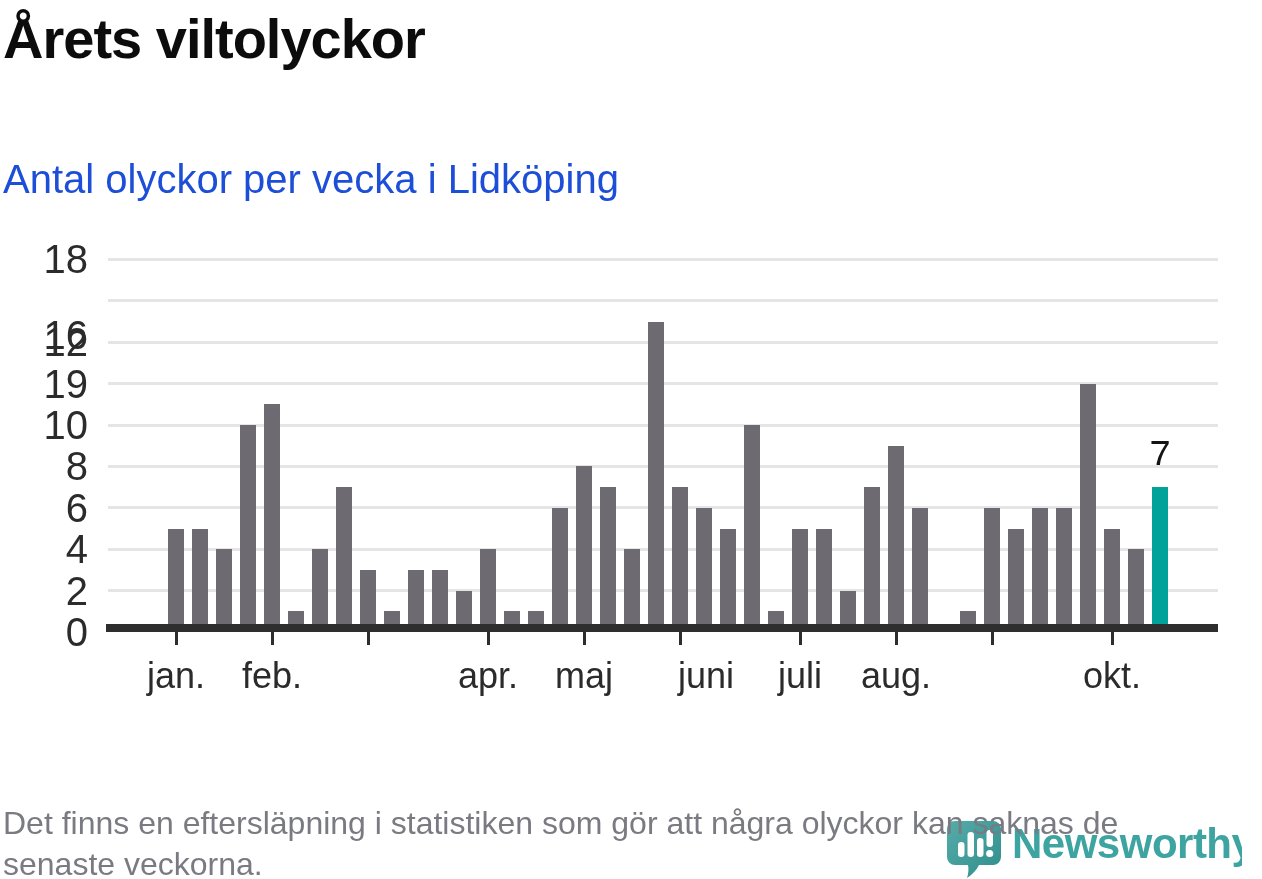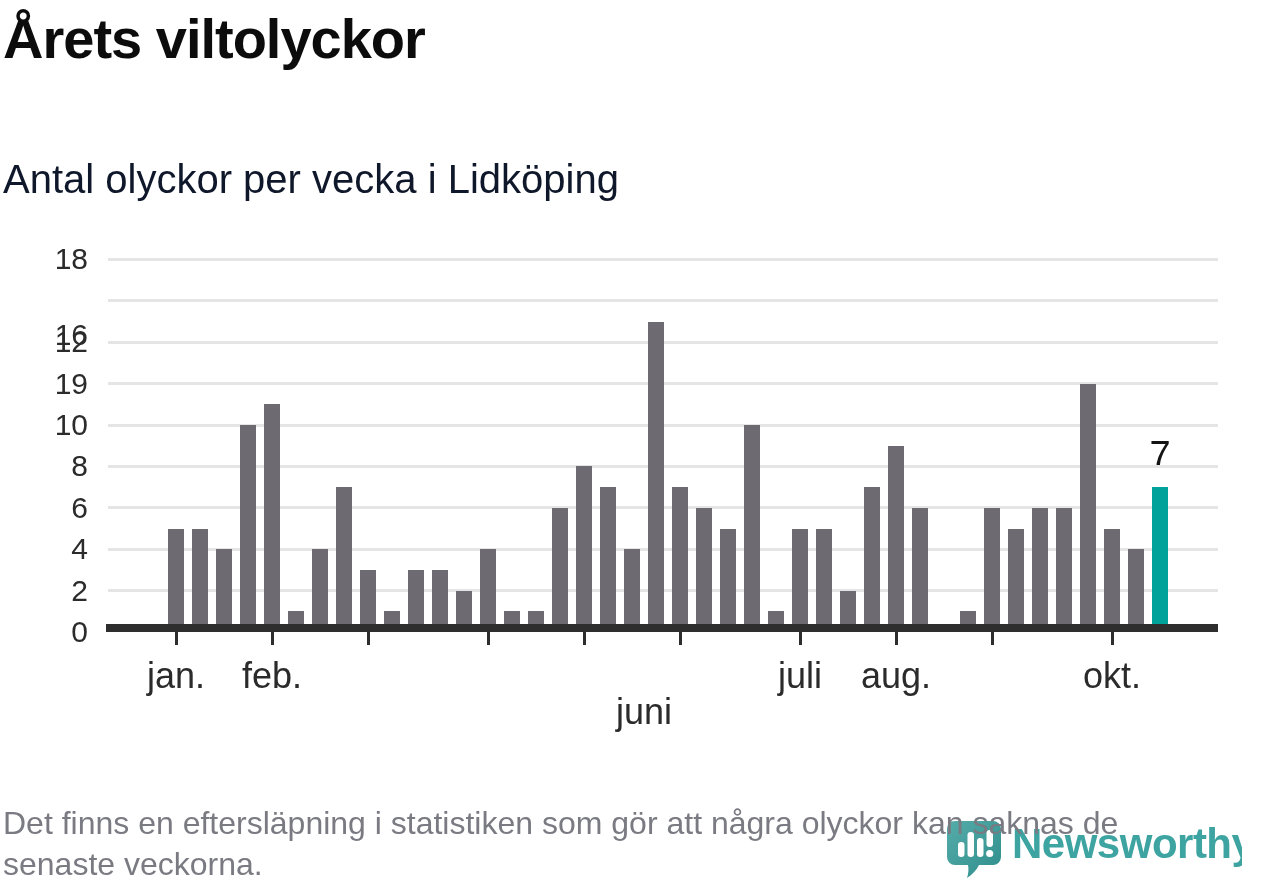--- a/index.html
+++ b/index.html
@@ -6,26 +6,26 @@
   .page{
     position:relative;width:1242px;height:879px;background:#ffffff;
     font-family:"Liberation Sans",sans-serif;overflow:hidden;
   }
   .title{
     position:absolute;left:3px;top:8px;font-size:56px;line-height:62px;
     font-weight:700;color:#0c0c0c;letter-spacing:-1px;white-space:nowrap;
   }
   .subtitle{
     position:absolute;left:3px;top:155px;font-size:40px;line-height:48px;
-    font-weight:400;color:#0f172a;white-space:nowrap;
+    font-weight:400;color:#1d4ed8;white-space:nowrap;
   }
   #chart-layer{position:absolute;left:0;top:0;width:100%;height:100%;}
   .gridline{position:absolute;left:108px;width:1110px;height:3px;background:#e5e5e5;}
   .ylab{
-    position:absolute;left:0;width:88px;text-align:right;font-size:30px;
+    position:absolute;left:0;width:88px;text-align:right;font-size:40px;
     line-height:34px;color:#2b2b2b;
   }
   .bar{position:absolute;}
   .axis{
     position:absolute;left:106px;top:624px;width:1112px;height:8px;
     background:#2e2e2e;z-index:1;
   }
   .tick{position:absolute;top:632px;width:3px;height:13px;background:#2e2e2e;}
   .xlab{
     position:absolute;top:656px;width:140px;text-align:center;font-size:36px;
@@ -118,23 +118,25 @@
       <div class="bar" style="left: 1080px; top: 383.6px; width: 16px; height: 248.4px; background: rgb(110, 106, 113);"></div>
       <div class="bar" style="left: 1104px; top: 528.5px; width: 16px; height: 103.5px; background: rgb(110, 106, 113);"></div>
       <div class="bar" style="left: 1128px; top: 549.2px; width: 16px; height: 82.8px; background: rgb(110, 106, 113);"></div>
       <div class="bar" style="left: 1152px; top: 487.1px; width: 16px; height: 144.9px; background: rgb(0, 162, 153);"></div>
       <div class="tick" style="left: 174.5px;"></div>
       <div class="xlab" style="left: 106px;">jan.</div>
       <div class="tick" style="left: 270.5px;"></div>
       <div class="xlab" style="left: 202px;">feb.</div>
       <div class="tick" style="left: 366.5px;"></div>
       <div class="tick" style="left: 486.5px;"></div>
+      <div class="xlab" style="left: 418px;">apr.</div>
       <div class="tick" style="left: 582.5px;"></div>
+      <div class="xlab" style="left: 514px;">maj</div>
       <div class="tick" style="left: 678.5px;"></div>
-      <div class="xlab" style="left: 574px; margin-top: 36px;">juni</div>
+      <div class="xlab" style="left: 636px;">juni</div>
       <div class="tick" style="left: 798.5px;"></div>
       <div class="xlab" style="left: 730px;">juli</div>
       <div class="tick" style="left: 894.5px;"></div>
       <div class="xlab" style="left: 826px;">aug.</div>
       <div class="tick" style="left: 990.5px;"></div>
       <div class="tick" style="left: 1110.5px;"></div>
       <div class="xlab" style="left: 1042px;">okt.</div>
     </div>
 
   <div class="footer">

